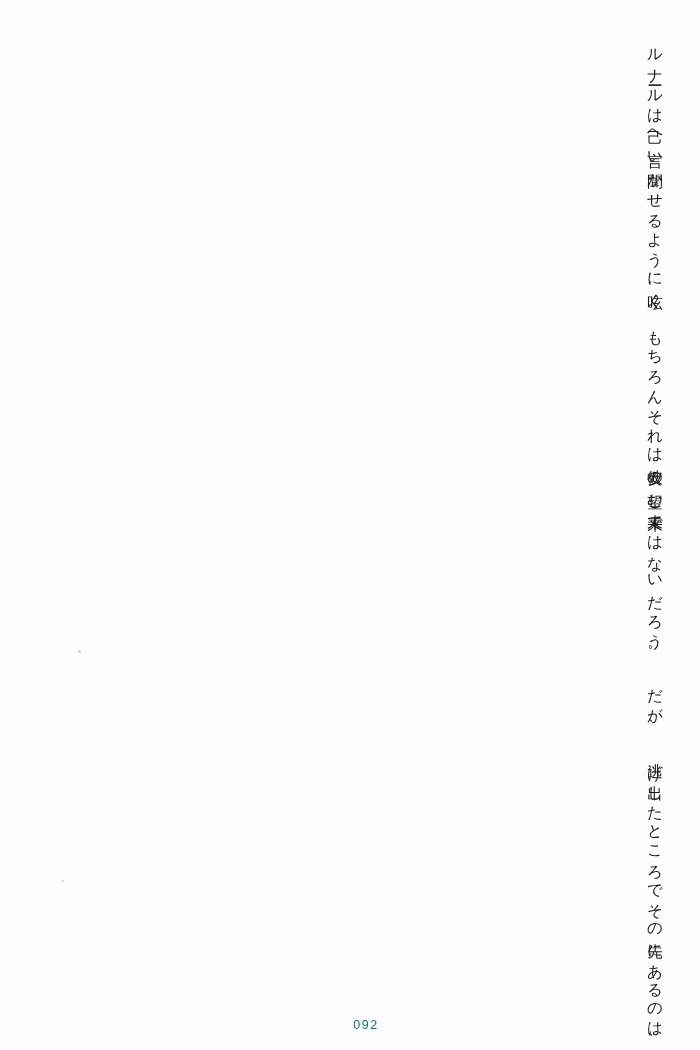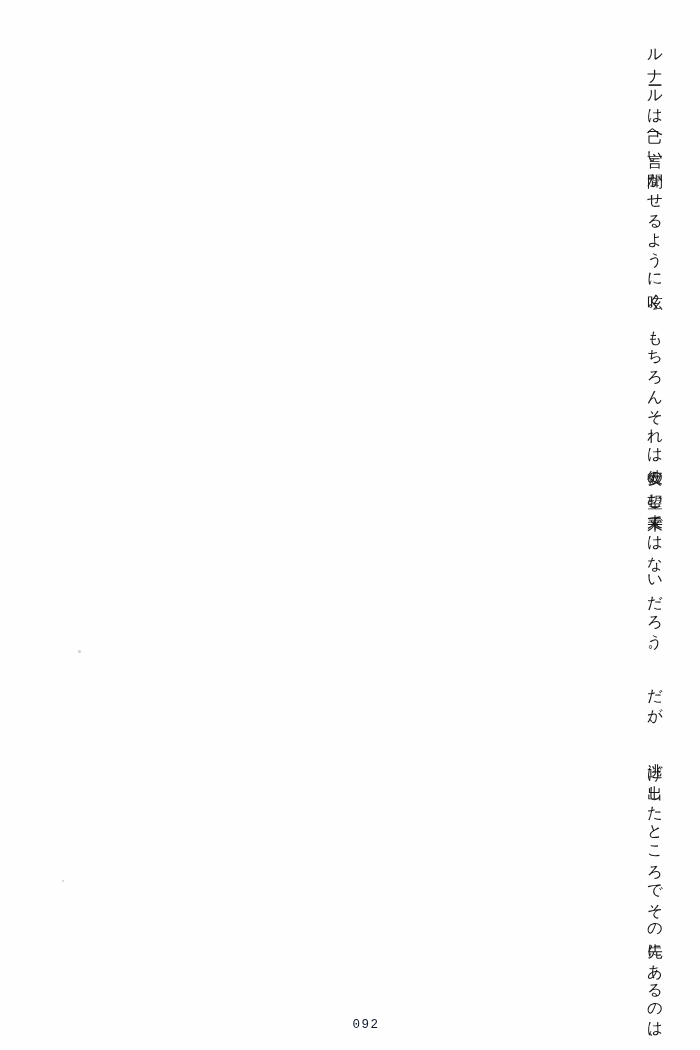--- a/index.html
+++ b/index.html
@@ -52,24 +52,24 @@
     white-space: pre;
     color: #171717;
   }
 
   #page-number {
     position: absolute;
     bottom: 18px;
     left: 0;
     right: 0;
     text-align: center;
-    font-family: Liberation Mono, monospace;
+    font-family: Liberation Sans, sans-serif;
     font-size: 12.5px;
     letter-spacing: 1.5px;
-    color: #0f172a;
+    color: #0f766e;
     margin-left: 32px;
   }
 
   
   .speck {
     position: absolute;
     background: #cfcfcf;
     border-radius: 50%;
   }
 </style>

